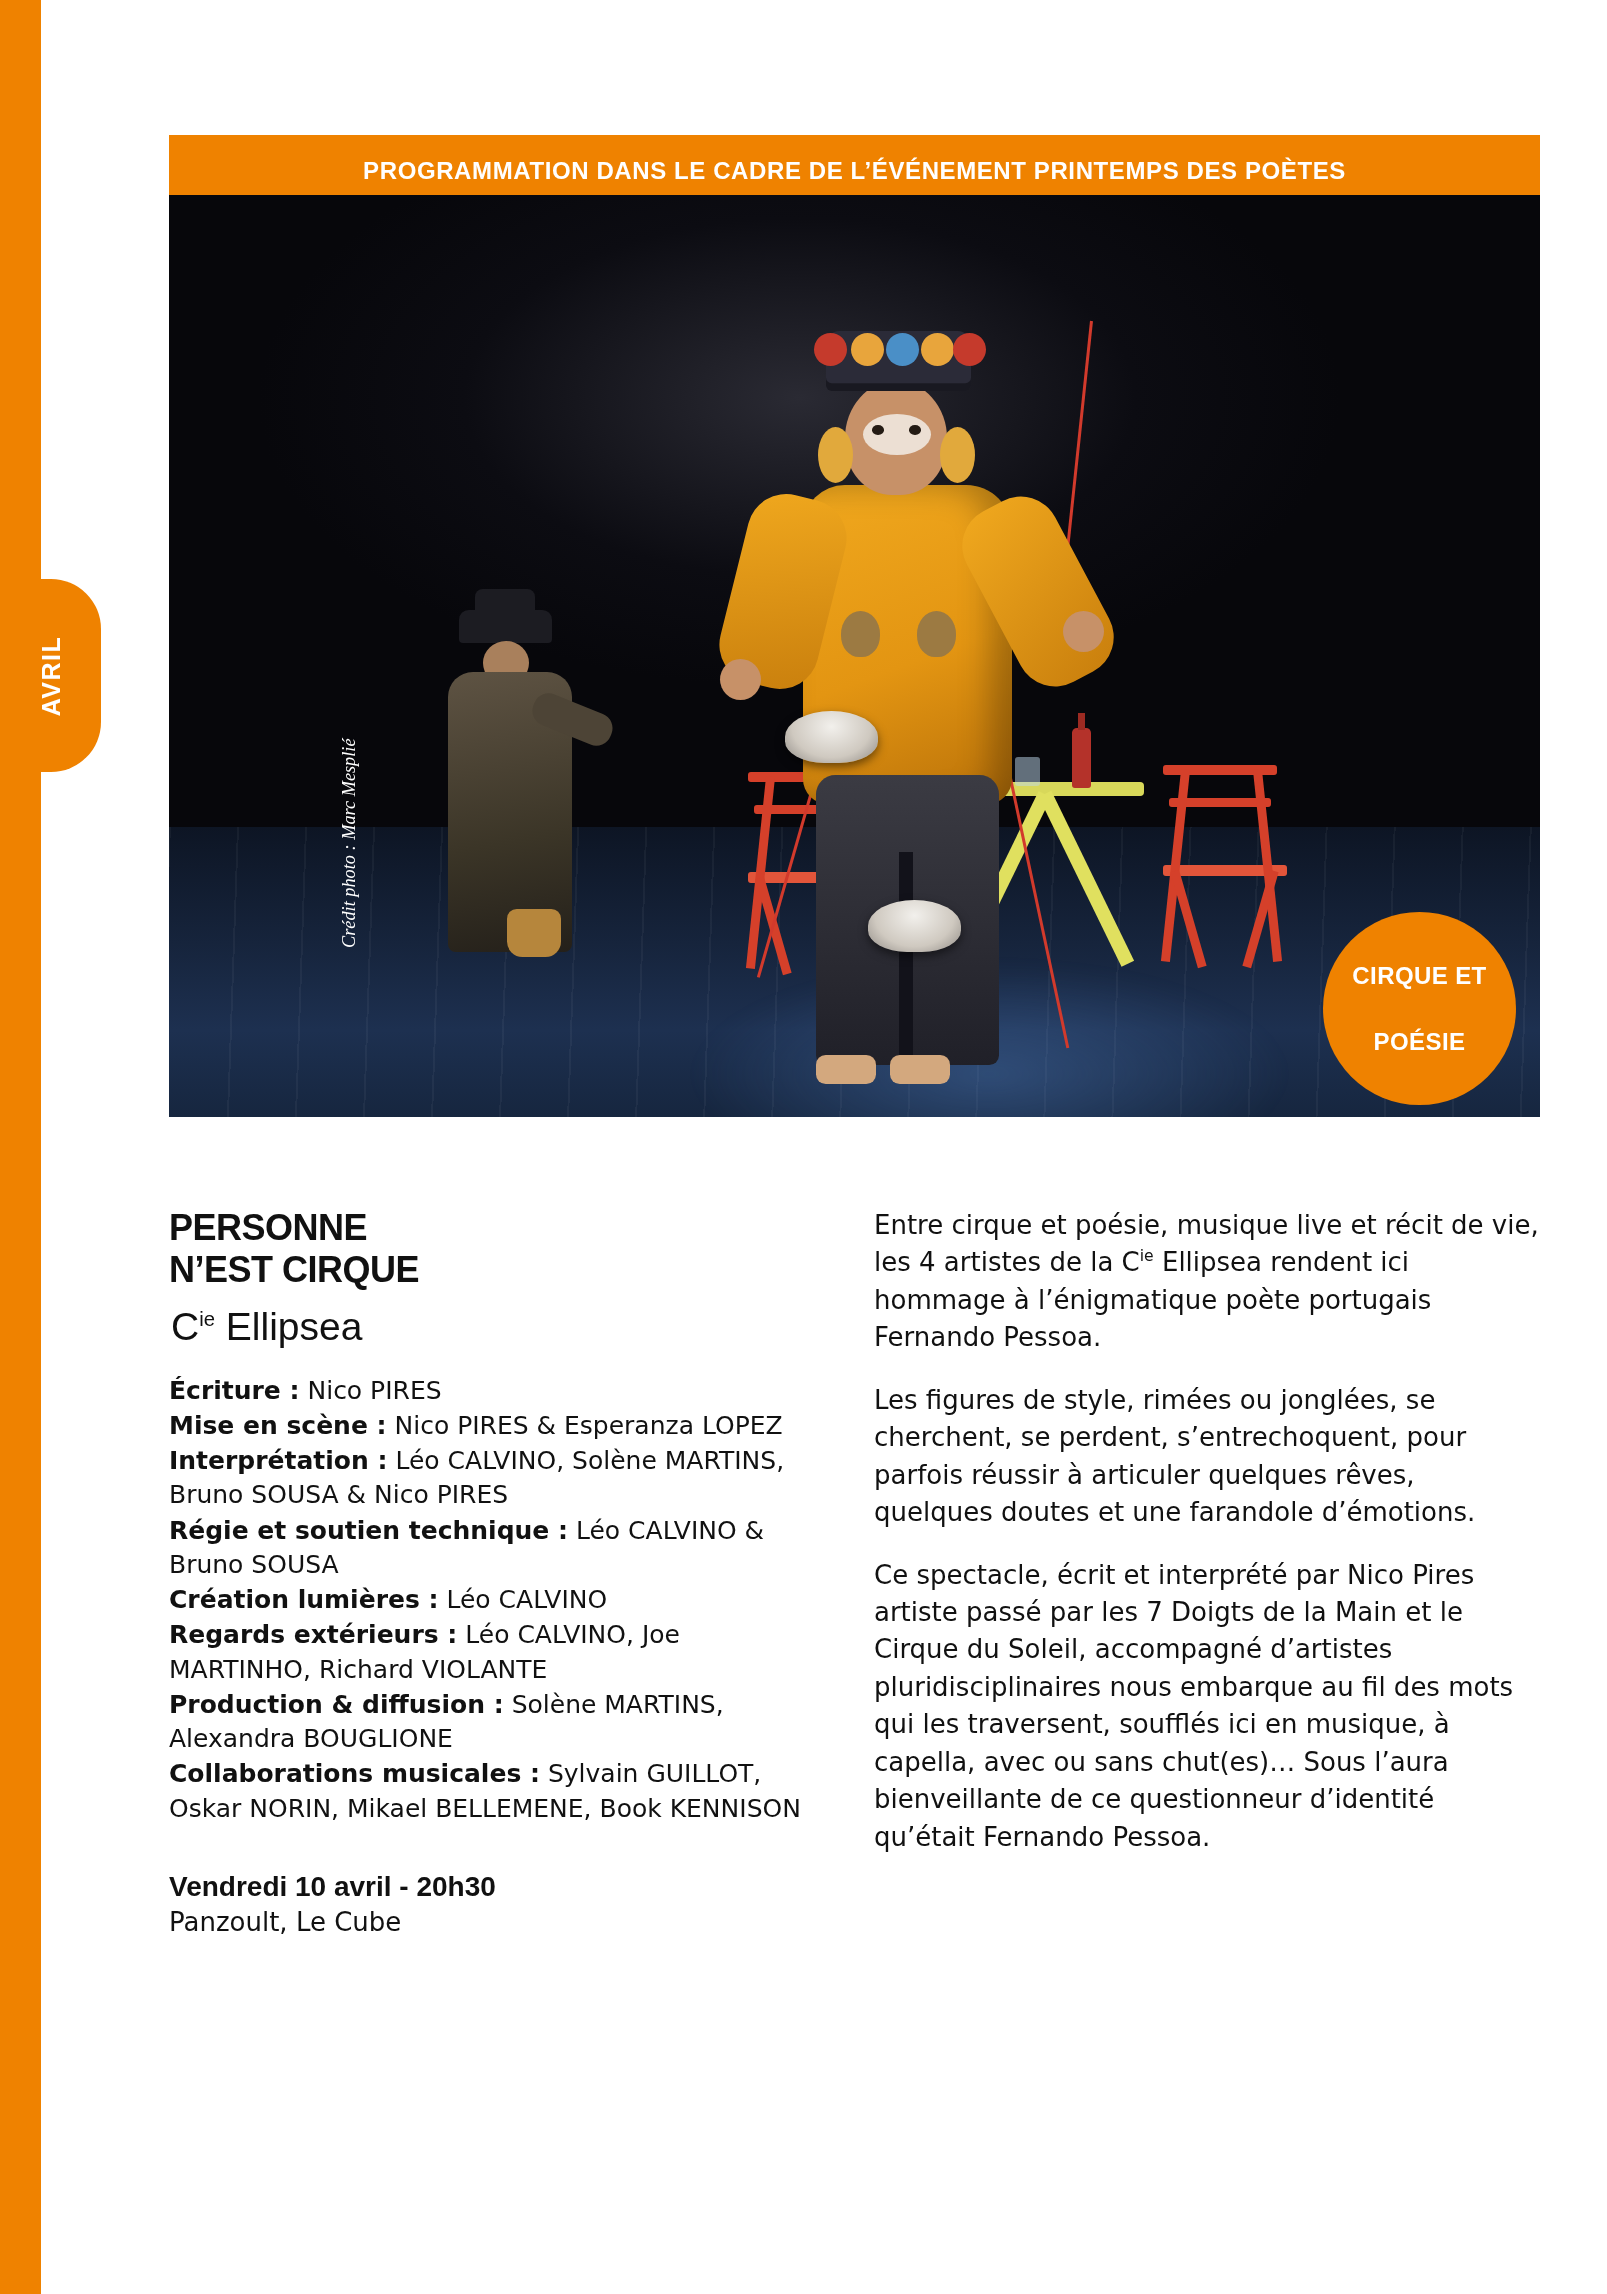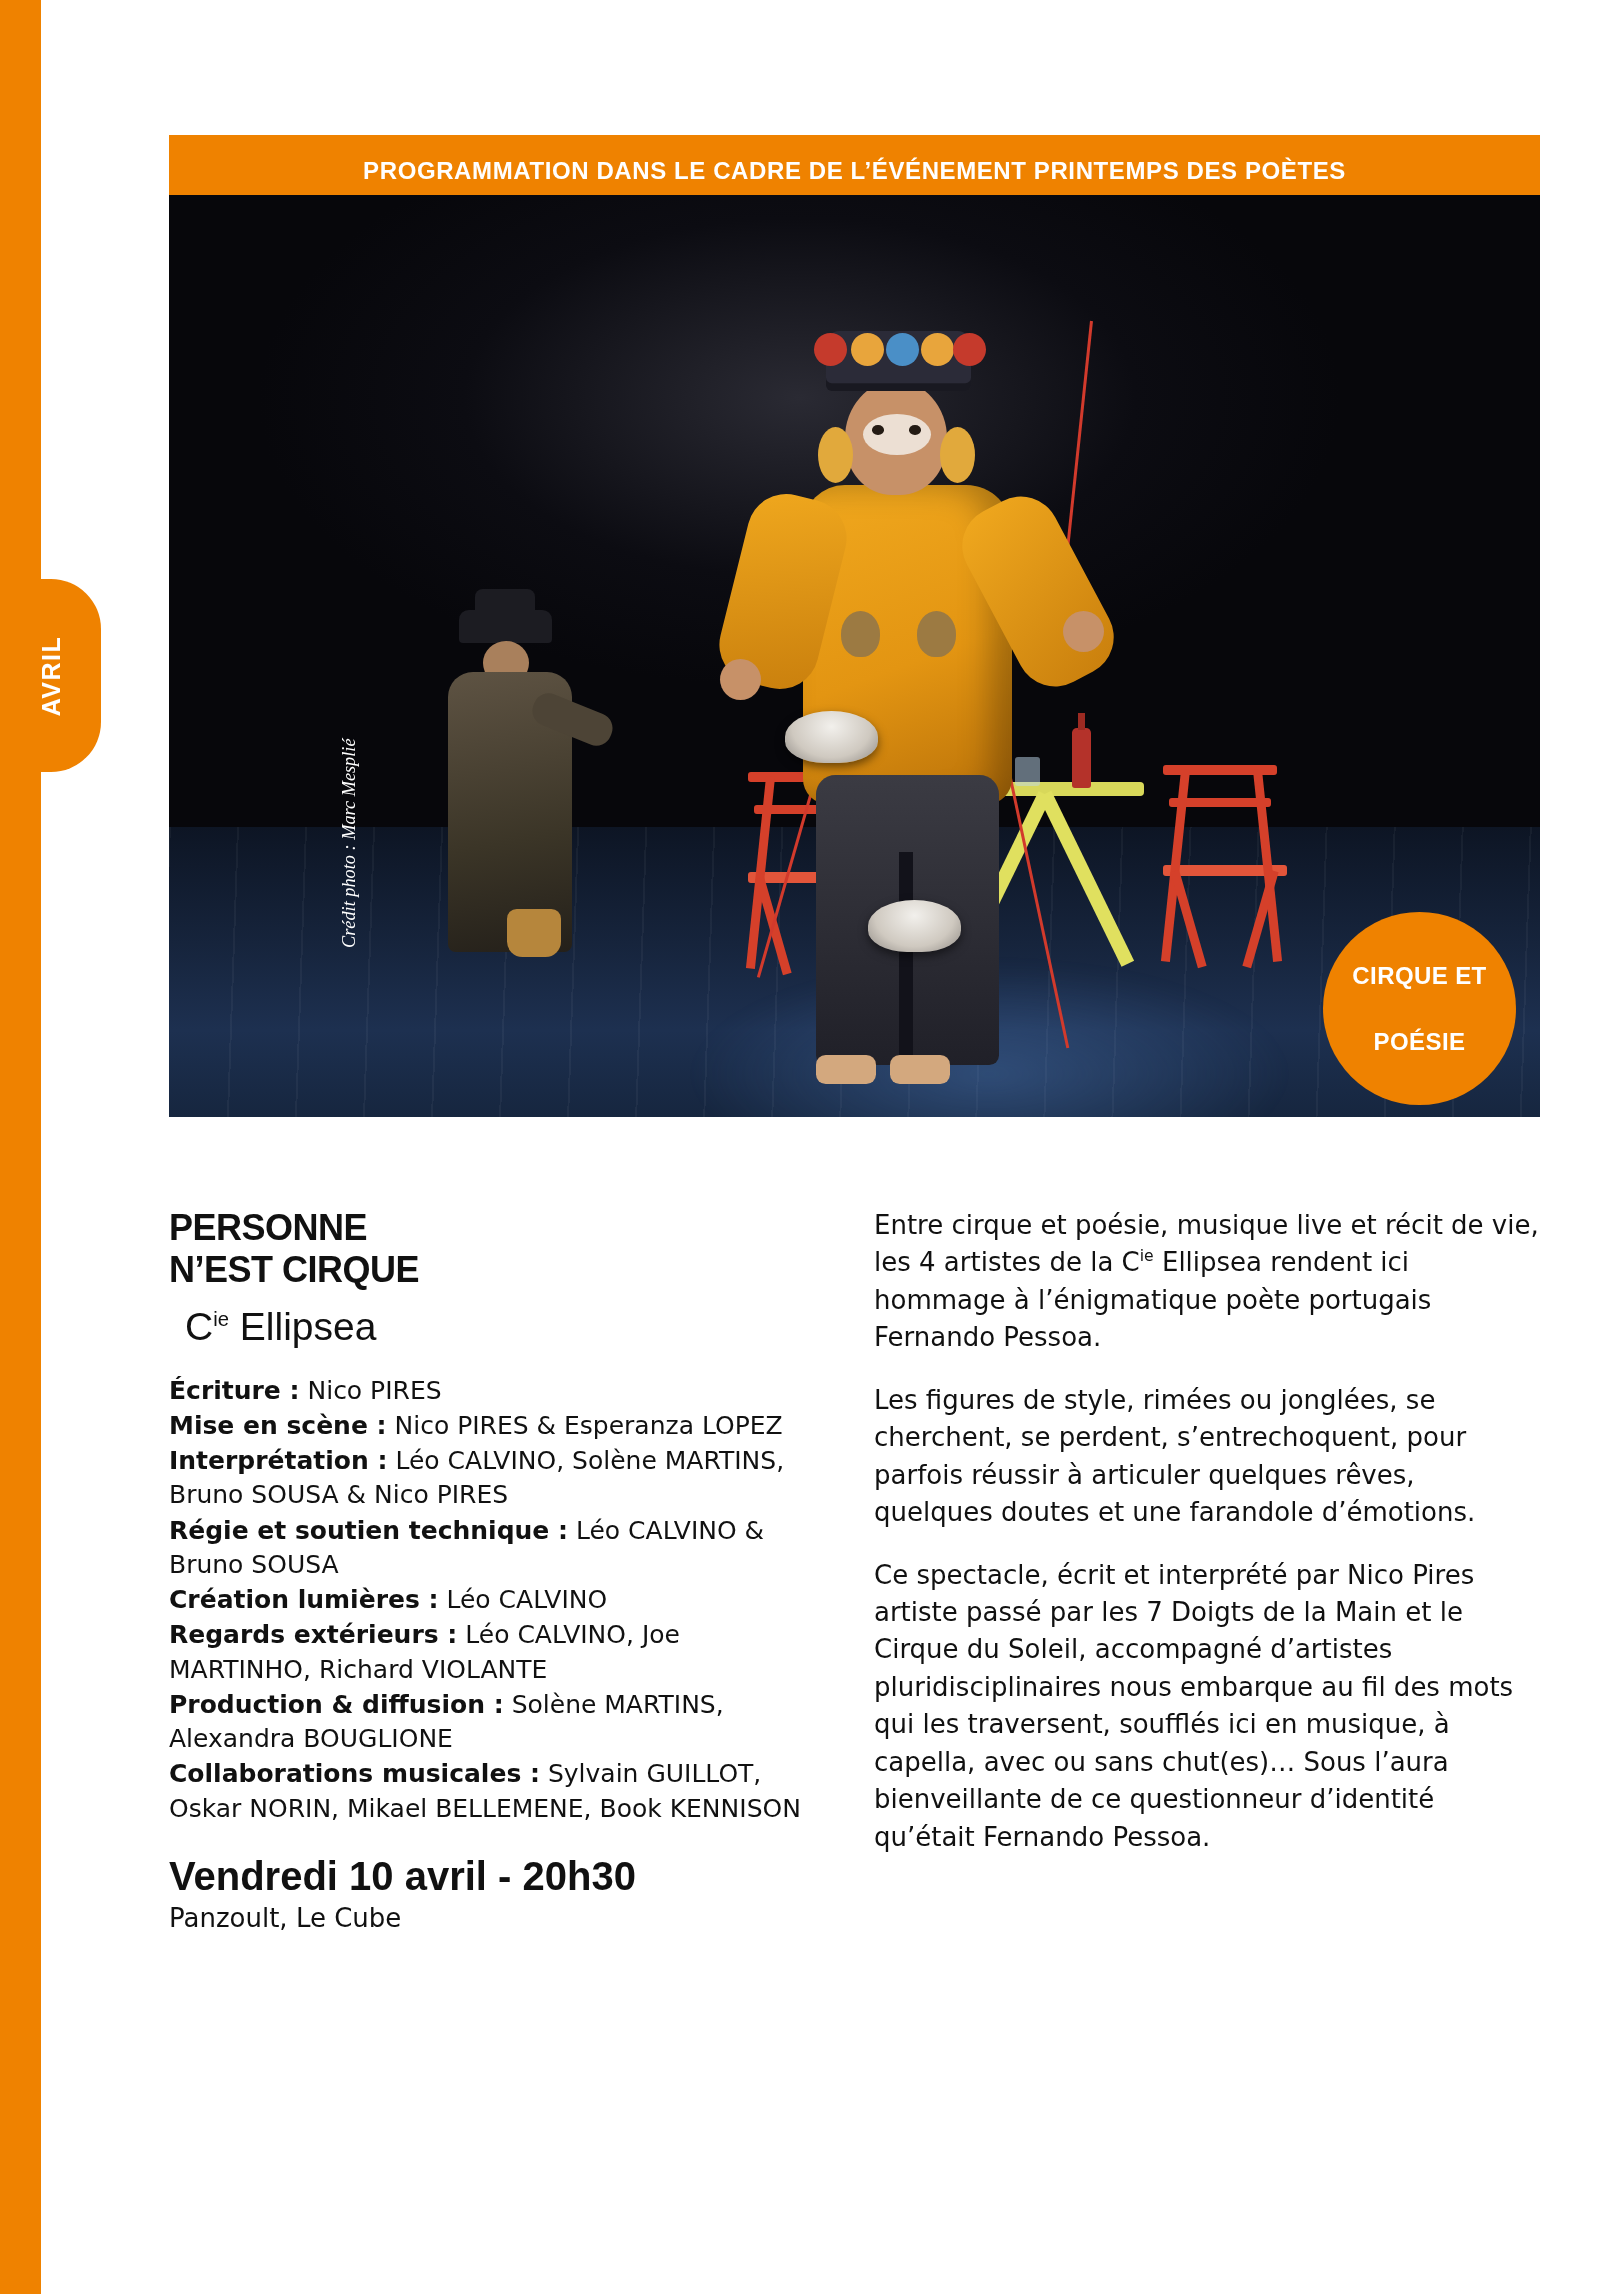--- a/index.html
+++ b/index.html
@@ -291,41 +291,41 @@
     font-size: 36px;
     line-height: 1.17;
     color: #111111;
     letter-spacing: -0.5px;
     margin: 0 0 13.5px 0;
   }
   .company {
     font-family: "Liberation Sans", sans-serif;
     font-size: 39px;
     color: #111111;
-    margin: 0 0 25px 16px;
+    margin: 0 0 25px 2px;
   }
   .company sup {
     font-size: 0.52em;
     vertical-align: super;
   }
 
   .credits {
     font-size: 25px;
     line-height: 1.37;
     color: #111111;
     font-family: "DejaVu Sans", sans-serif;
   }
   .credits .row { margin-bottom: 1px; }
   .credits b { font-weight: bold; }
 
   .when {
-    margin-top: 28px;
+    margin-top: 45px;
     font-family: "Liberation Sans", sans-serif;
     font-weight: bold;
-    font-size: 40px;
+    font-size: 28px;
     color: #111111;
   }
   .where {
     margin-top: 3.9px;
     font-size: 26px;
     color: #111111;
   }
   .duration {
     margin-top: 23px;
     font-size: 23px;

